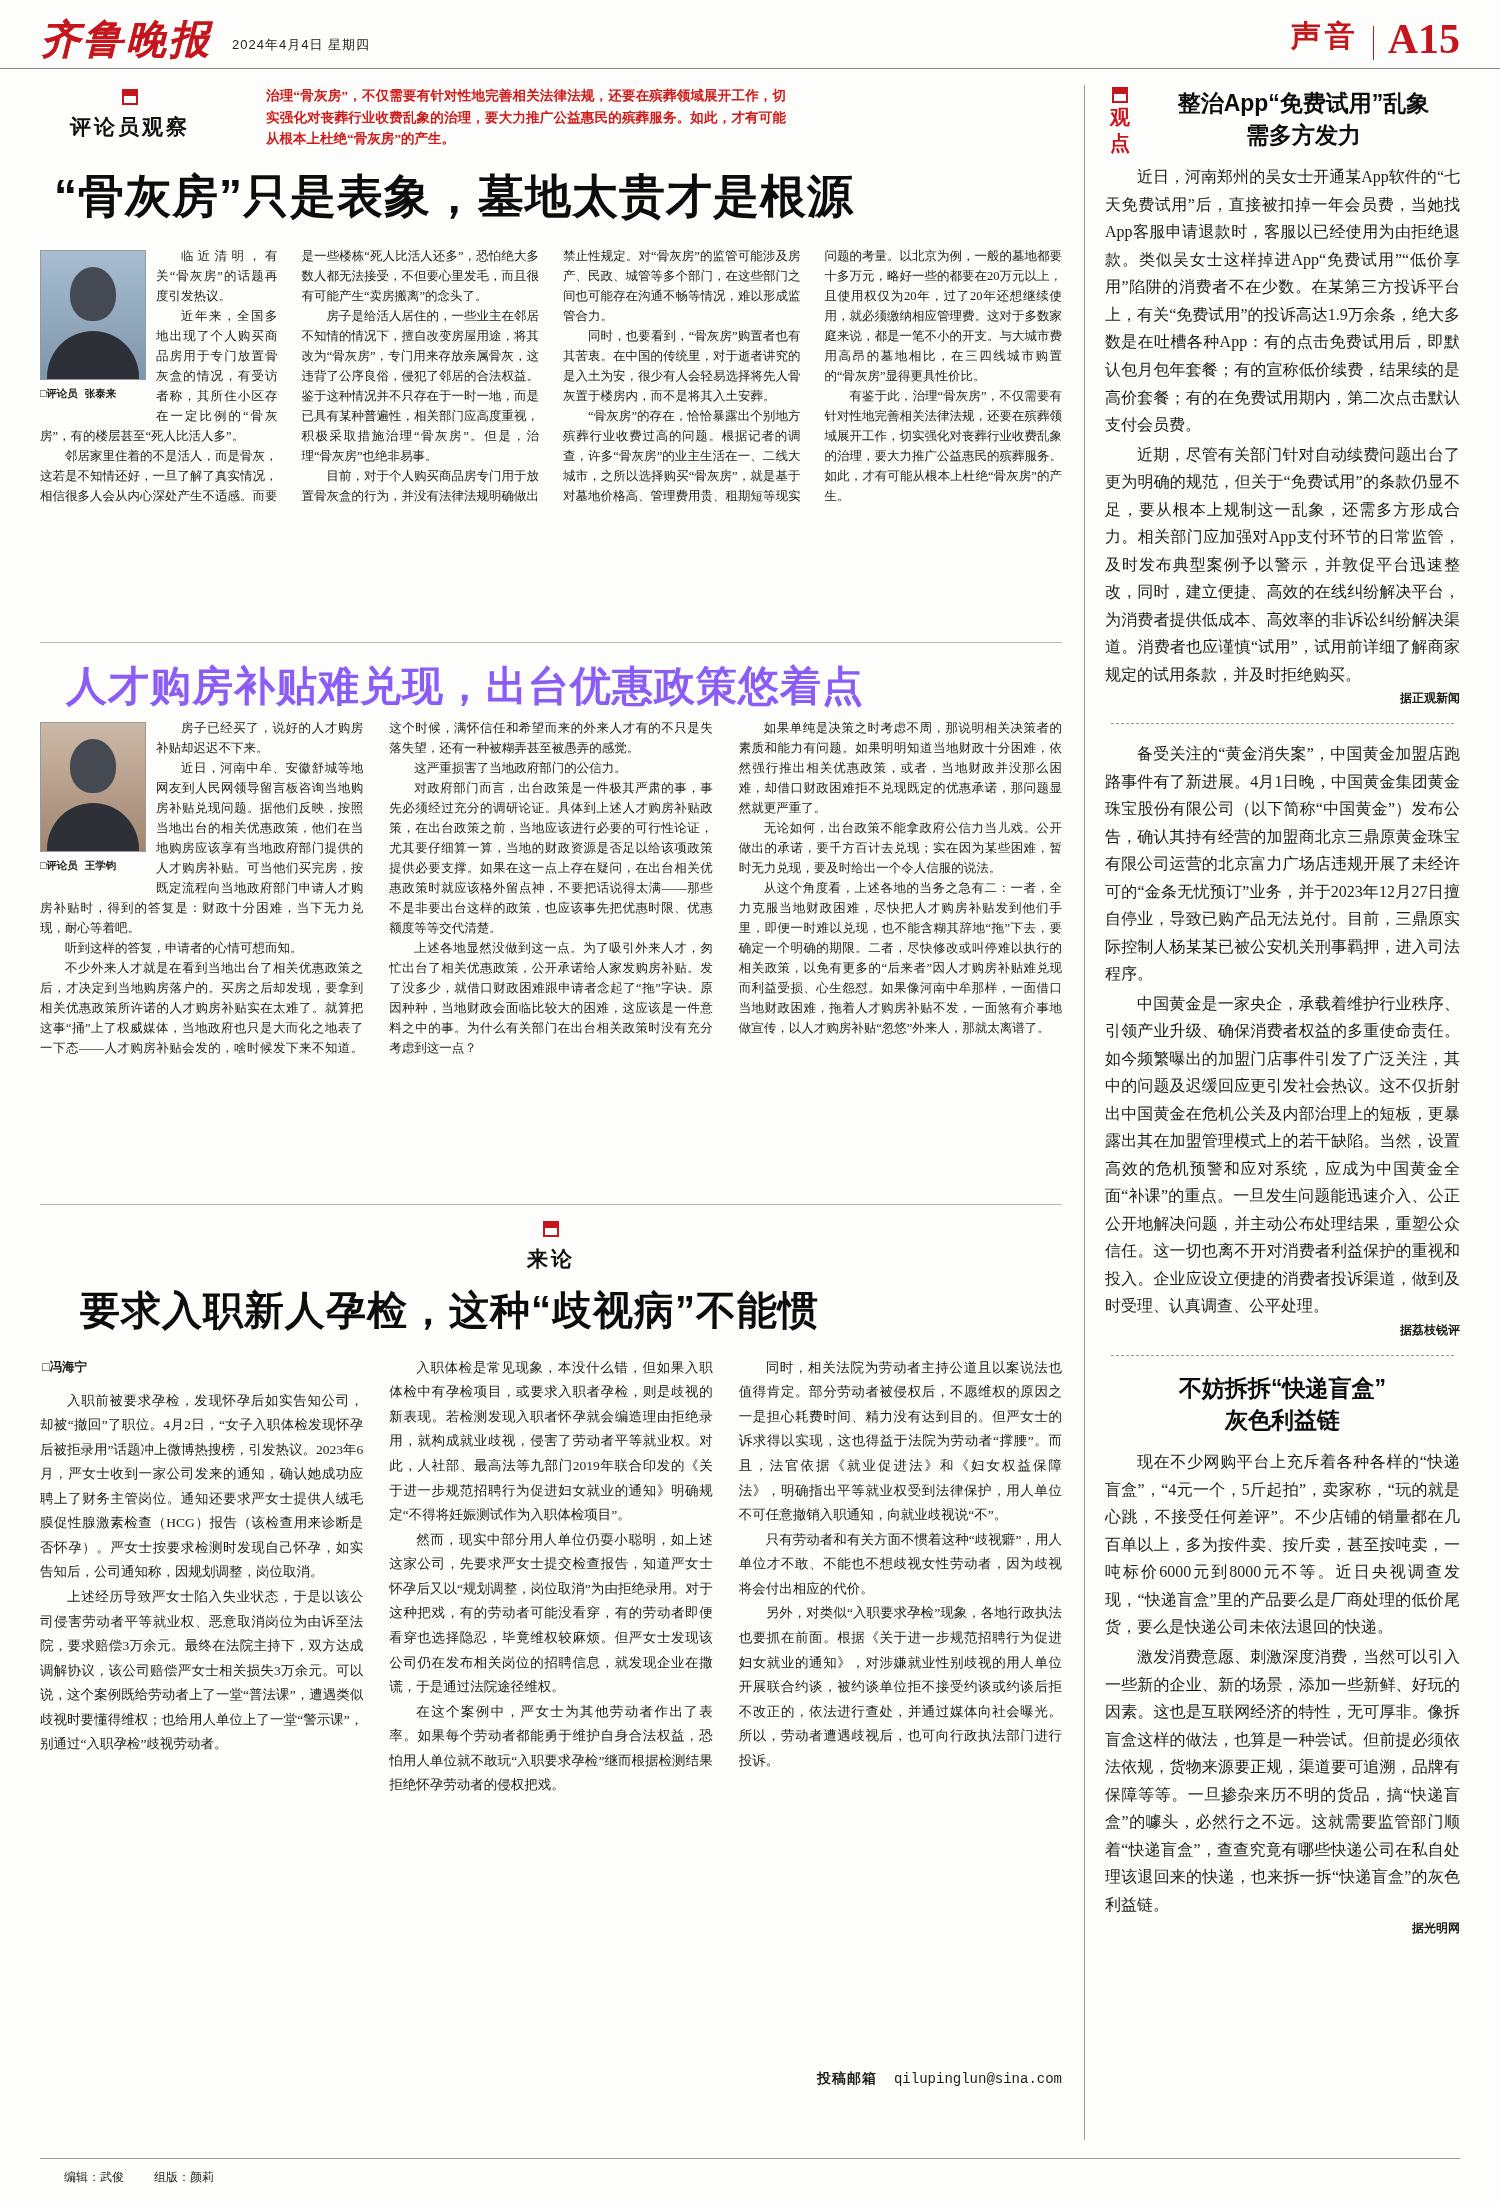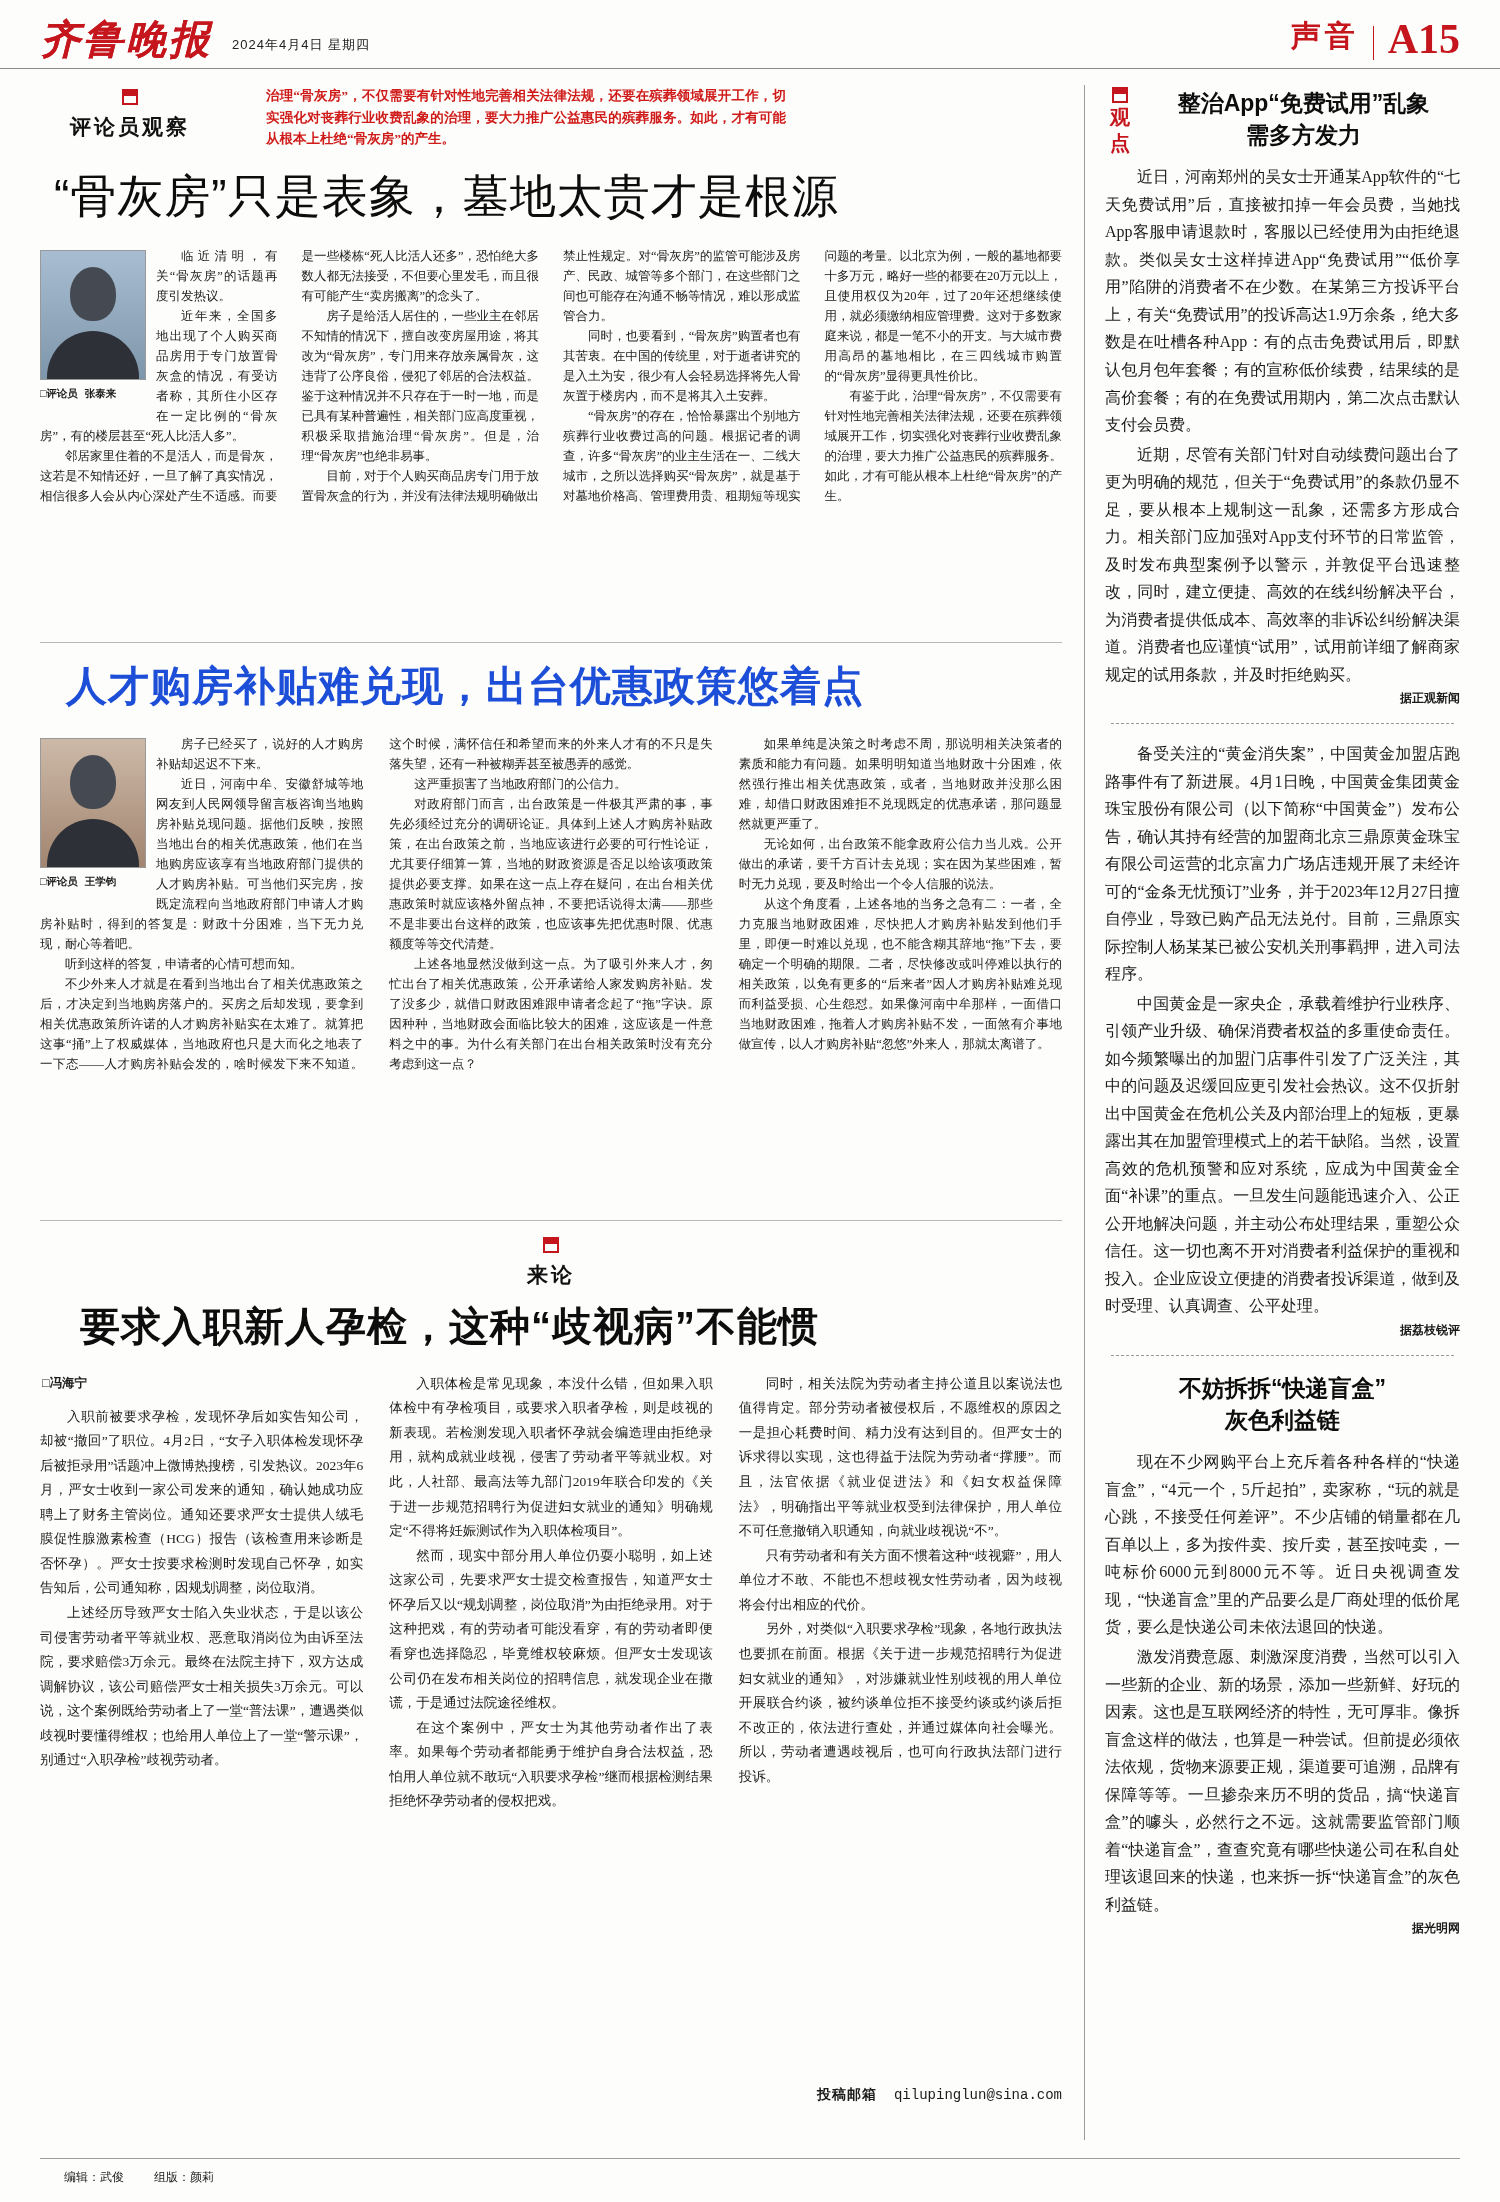--- a/index.html
+++ b/index.html
@@ -34,26 +34,26 @@
   .tag-icon::after { content:""; position:absolute; left:0; top:0; right:0; height:5px; background:#c5161d; }
   .tag-text { font-family:"Liberation Sans",sans-serif; font-weight:900; font-size:21px; letter-spacing:3px; color:#111; }
   
   .lead-row { display:flex; gap:46px; margin-bottom:4px; }
   .lead-tagcol { width:180px; flex:0 0 auto; padding-top:4px; }
   .lead {
     width:520px; color:#cf1c1a; font-size:13.5px; line-height:1.6;
     font-weight:bold; text-align:justify;
   }
   .headline-1 {
-    font-family:"Liberation Sans",sans-serif; font-weight:400; font-size:46px;
+    font-family:"Liberation Sans",sans-serif; font-weight:700; font-size:46px;
     letter-spacing:1px; margin:16px 0 18px 14px; color:#0d0d0d;
   }
   .headline-2 {
     font-family:"Liberation Sans",sans-serif; font-weight:900; font-size:41px;
-    letter-spacing:1px; margin:6px 0 20px 26px; color:#1d4ed8;
+    letter-spacing:1px; margin:6px 0 4px 26px; color:#8b5cf6;
   }
   .headline-3 {
     font-family:"Liberation Sans",sans-serif; font-weight:900; font-size:40px;
     letter-spacing:1px; margin:10px 0 18px 40px; color:#0d0d0d;
   }
   
   .body { text-align:justify; overflow:hidden; }
   .cols-4 { column-count:4; column-gap:24px; height:380px; font-size:12.5px; line-height:1.6; }
   .a2-body { column-count:3; column-gap:26px; height:470px; font-size:12.5px; line-height:1.6; }
   .a3-body { column-count:3; column-gap:26px; height:700px; font-size:13.5px; line-height:1.82; }

